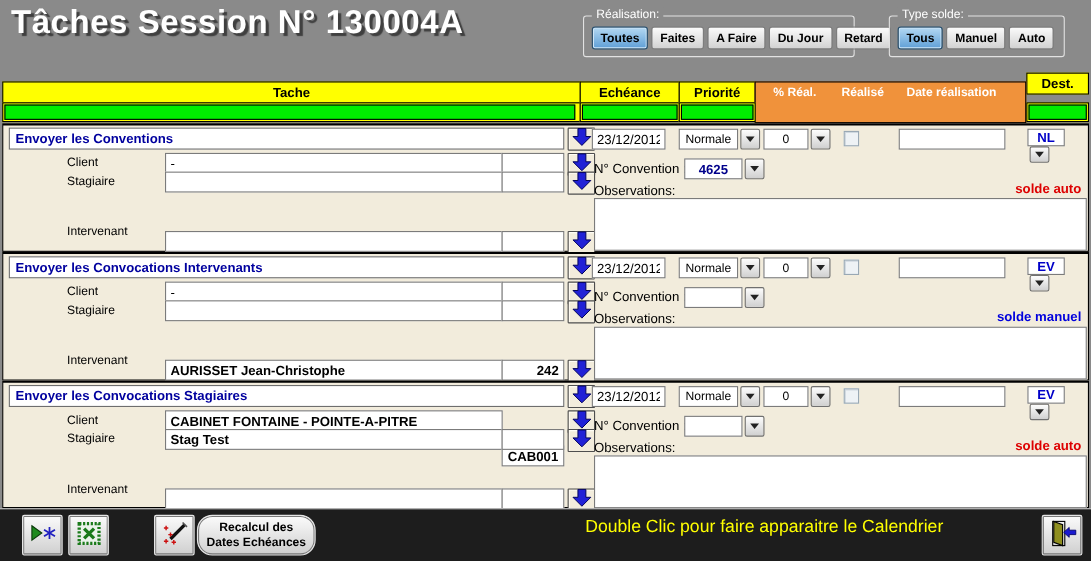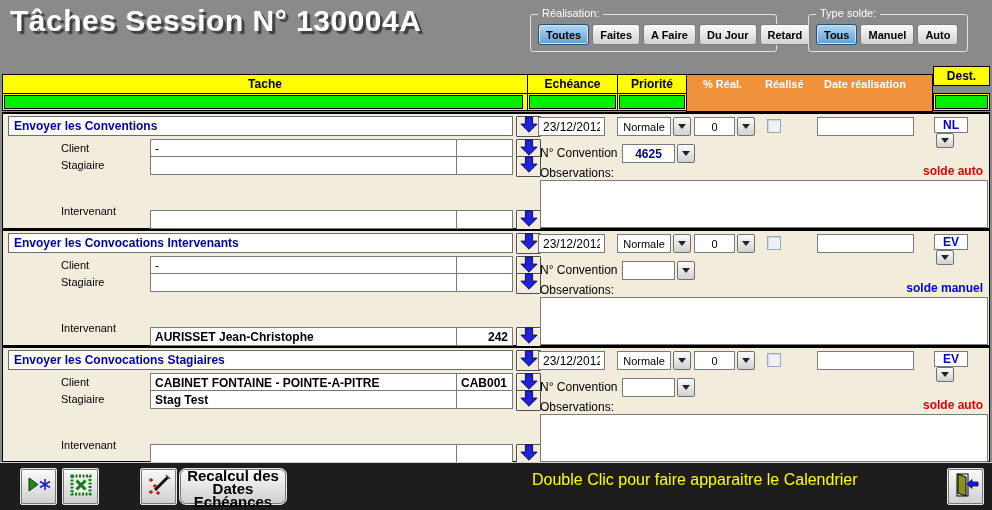--- a/index.html
+++ b/index.html
@@ -114,22 +114,22 @@
   }
   .bbtn {
     position:absolute; top:5px; width:37px; height:37px;
     background:linear-gradient(#fbfbfb,#cfcfcf); border:1px solid #e6e6e6;
     box-shadow:inset 0 0 0 1px #787878; border-radius:2px;
     display:flex; align-items:center; justify-content:center; cursor:pointer; padding:0;
   }
   .bbtn-wide {
     position:absolute; top:5px; left:179px; width:108px; height:37px;
     background:linear-gradient(#fbfbfb,#cfcfcf); border:1px solid #e6e6e6;
-    box-shadow:inset 0 0 0 1px #787878; border-radius:7px;
-    font-size:15px; font-weight:bold; color:#000; line-height:13px; cursor:pointer;
+    box-shadow:inset 0 0 0 1px #787878; border-radius:14px;
+    font-size:11px; font-weight:bold; color:#000; line-height:13px; cursor:pointer;
     font-family:"Liberation Sans",sans-serif;
   }
   .hint { position:absolute; left:532px; top:8px; font-size:16px; color:#FFFF00; }
 </style>
 </head>
 <body>
 
 <div class="app">
 
   <div class="topbar">
@@ -317,21 +317,21 @@
   <div class="block" style="top:346px;height:116px;">
     <div class="title-box">Envoyer les Convocations Stagiaires</div>
     <button class="arrow-btn" style="left:513px;top:2px;">
       <span><svg width="22" height="18" viewBox="0 0 22 20">
             <polygon points="7,1 15,1 15,9 20,9 11,18 2,9 7,9" fill="#2121D6" stroke="#00005A"></polygon>
           </svg></span>
     </button>
 
     <span class="field-lbl t-client">Client</span>
     <input class="inp main-inp r-client bold-val" value="CABINET FONTAINE - POINTE-A-PITRE" style="">
-    <input class="inp code-inp r-client" style="text-align: left;" value="CAB001">
+    <input class="inp code-inp r-client" style="text-align: center; margin-top: 32px;" value="CAB001">
     <button class="arrow-btn r-client" style="left:513px;">
       <span><svg width="22" height="18" viewBox="0 0 22 20">
             <polygon points="7,1 15,1 15,9 20,9 11,18 2,9 7,9" fill="#2121D6" stroke="#00005A"></polygon>
           </svg></span>
     </button>
 
     <span class="field-lbl t-stag">Stagiaire</span>
     <input class="inp main-inp r-stag bold-val" value="Stag Test" style="">
     <input class="inp code-inp r-stag" value="" style="">
     <button class="arrow-btn r-stag" style="left:513px;">

